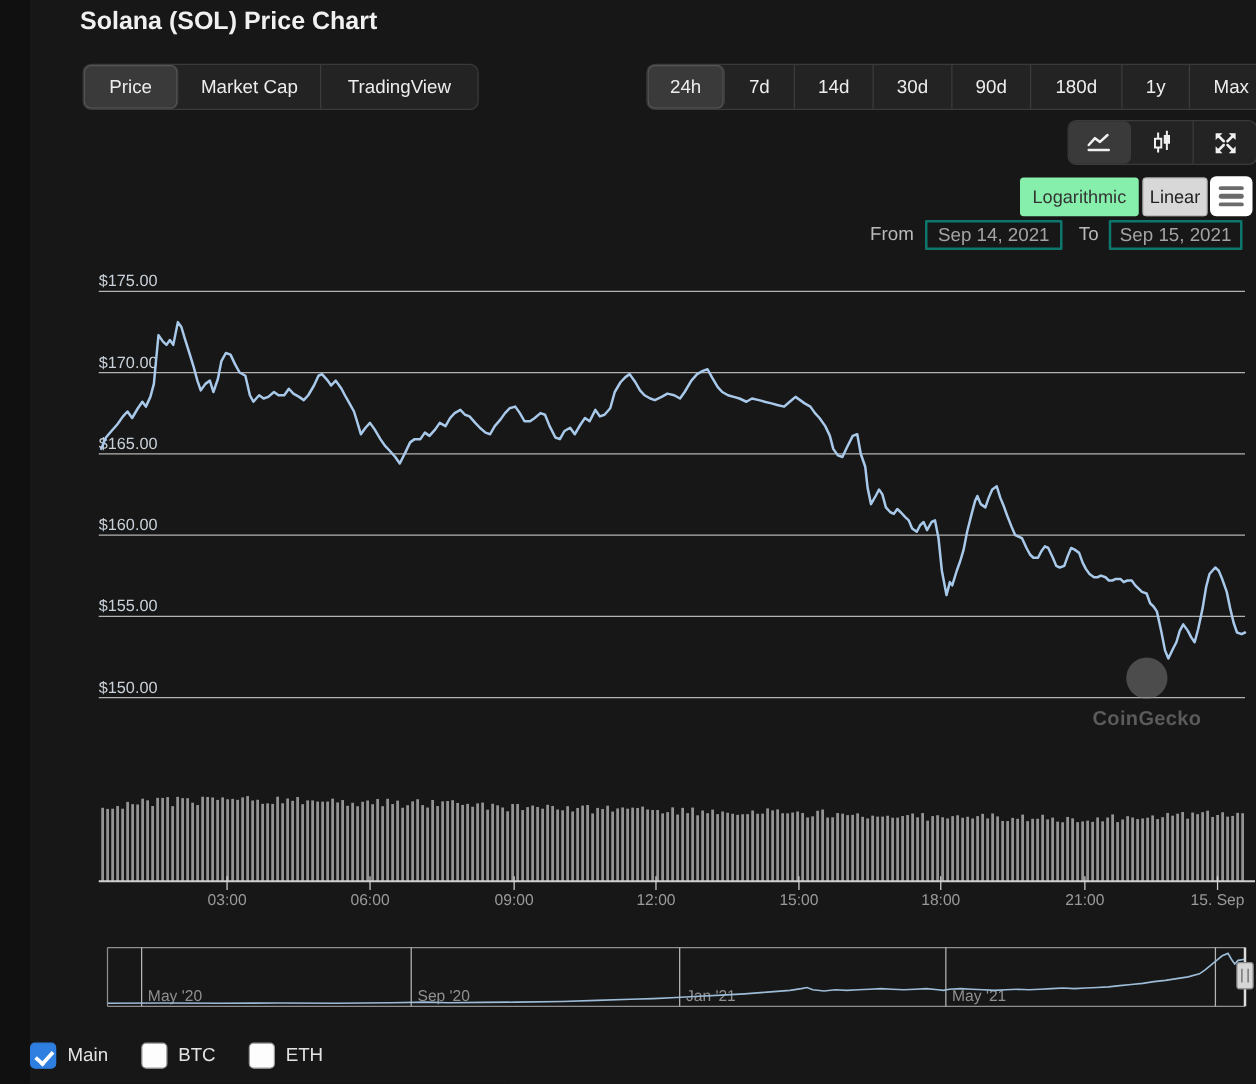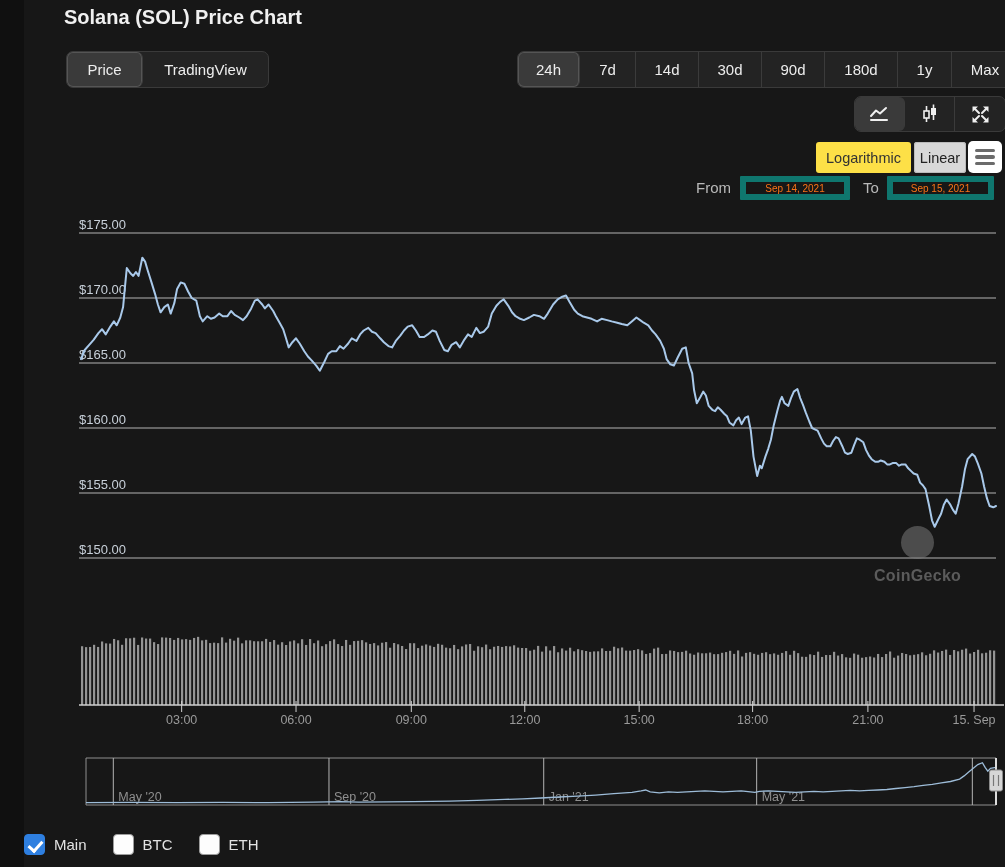--- a/index.html
+++ b/index.html
@@ -10,27 +10,27 @@
   .seg-group{display:flex;background:#232323;border:1px solid #3a3a3a;border-radius:7px;height:37px;box-sizing:border-box;}
   .seg-btn{display:flex;align-items:center;justify-content:center;font-size:15px;color:#ededed;cursor:pointer;
            border-right:1px solid #3b3b3b;box-sizing:border-box;}
   .seg-btn:last-child{border-right:none;}
   .seg-btn.selected{background:#3a3a3a;border-radius:6px;box-shadow:0 0 0 1px #555 inset;}
   .icon-group{display:flex;background:#232323;border:1px solid #3a3a3a;border-radius:7px;height:36px;box-sizing:border-box;}
   .icon-btn{width:50px;display:flex;align-items:center;justify-content:center;cursor:pointer;border-right:1px solid #3b3b3b;box-sizing:border-box;}
   .icon-btn:last-child{border-right:none;}
   .icon-btn.selected{background:#3a3a3a;border-radius:6px;}
   .pill{display:flex;align-items:center;justify-content:center;font-size:14.5px;border-radius:3px;cursor:pointer;box-sizing:border-box;}
-  #log-btn{left:792px;top:142px;width:95px;height:31px;background:#fde047;color:#333;text-align:right;}
+  #log-btn{left:792px;top:142px;width:95px;height:31px;background:#86efac;color:#333;text-align:right;}
   #linear-btn{left:890px;top:142px;width:52px;height:31px;background:#d8d8d8;color:#222;box-shadow:0 0 0 1px #bbb inset;}
   #menu-btn{left:944px;top:141px;width:34px;height:32px;background:#ffffff;border-radius:5px;display:flex;flex-direction:column;
             align-items:center;justify-content:center;gap:3px;cursor:pointer;}
   #menu-btn span{display:block;width:20px;height:3.5px;background:#6b6b6b;border-radius:2px;}
   .date-label{font-size:15px;color:#b9b9b9;}
-  .date-input{background:transparent;border:6px solid #0f766e;color:#f97316;font-size:10px;height:24px;box-sizing:border-box;
+  .date-input{background:transparent;border:2px solid #0f766e;color:#a3a3a3;font-size:15px;height:24px;box-sizing:border-box;
               text-align:center;font-family:"Liberation Sans",sans-serif;padding:0;border-radius:1px;}
   #watermark{left:850px;top:526px;display:flex;align-items:center;gap:8px;pointer-events:none;flex-direction:column;}
   #watermark .wm-circle{width:33px;height:33px;border-radius:50%;background:#787878;opacity:.55;}
   #watermark .wm-text{font-size:16px;font-weight:600;color:#5b5b5b;letter-spacing:.3px;}
   #toggles-row{left:0;top:834px;width:1005px;display:flex;justify-content:flex-start;gap:26px;align-items:center;}
   .toggle-item{display:flex;align-items:center;gap:9px;cursor:pointer;}
   .cbox{width:21px;height:21px;border-radius:4px;background:#fdfdfd;border:1px solid #9c9c9c;box-sizing:border-box;position:relative;}
   .cbox.checked{background:#2e7fe0;border-color:#2e7fe0;}
   .cbox.checked::after{content:"";position:absolute;left:6px;top:2.5px;width:6px;height:11px;border:solid #fff;
                        border-width:0 3px 3px 0;transform:rotate(42deg);}
@@ -38,20 +38,21 @@
   svg text{font-family:"Liberation Sans","DejaVu Sans",sans-serif;}
 </style>
 </head>
 <body>
 
 <div id="app">
   <div class="abs" id="page-title">Solana (SOL) Price Chart</div>
 
   <div class="abs seg-group" id="tabs-group" style="left:42px;top:51px;">
       <div class="seg-btn selected" style="width: 76px;">Price</div>
+      <div class="seg-btn" style="width: 114px;">Market Cap</div>
       <div class="seg-btn" style="width: 125px;">TradingView</div>
     </div>
   <div class="abs seg-group" id="ranges-group" style="left:493px;top:51px;">
       <div class="seg-btn selected" style="width: 62px;">24h</div>
       <div class="seg-btn" style="width: 56px;">7d</div>
       <div class="seg-btn" style="width: 63px;">14d</div>
       <div class="seg-btn" style="width: 63px;">30d</div>
       <div class="seg-btn" style="width: 63px;">90d</div>
       <div class="seg-btn" style="width: 73px;">180d</div>
       <div class="seg-btn" style="width: 54px;">1y</div>

